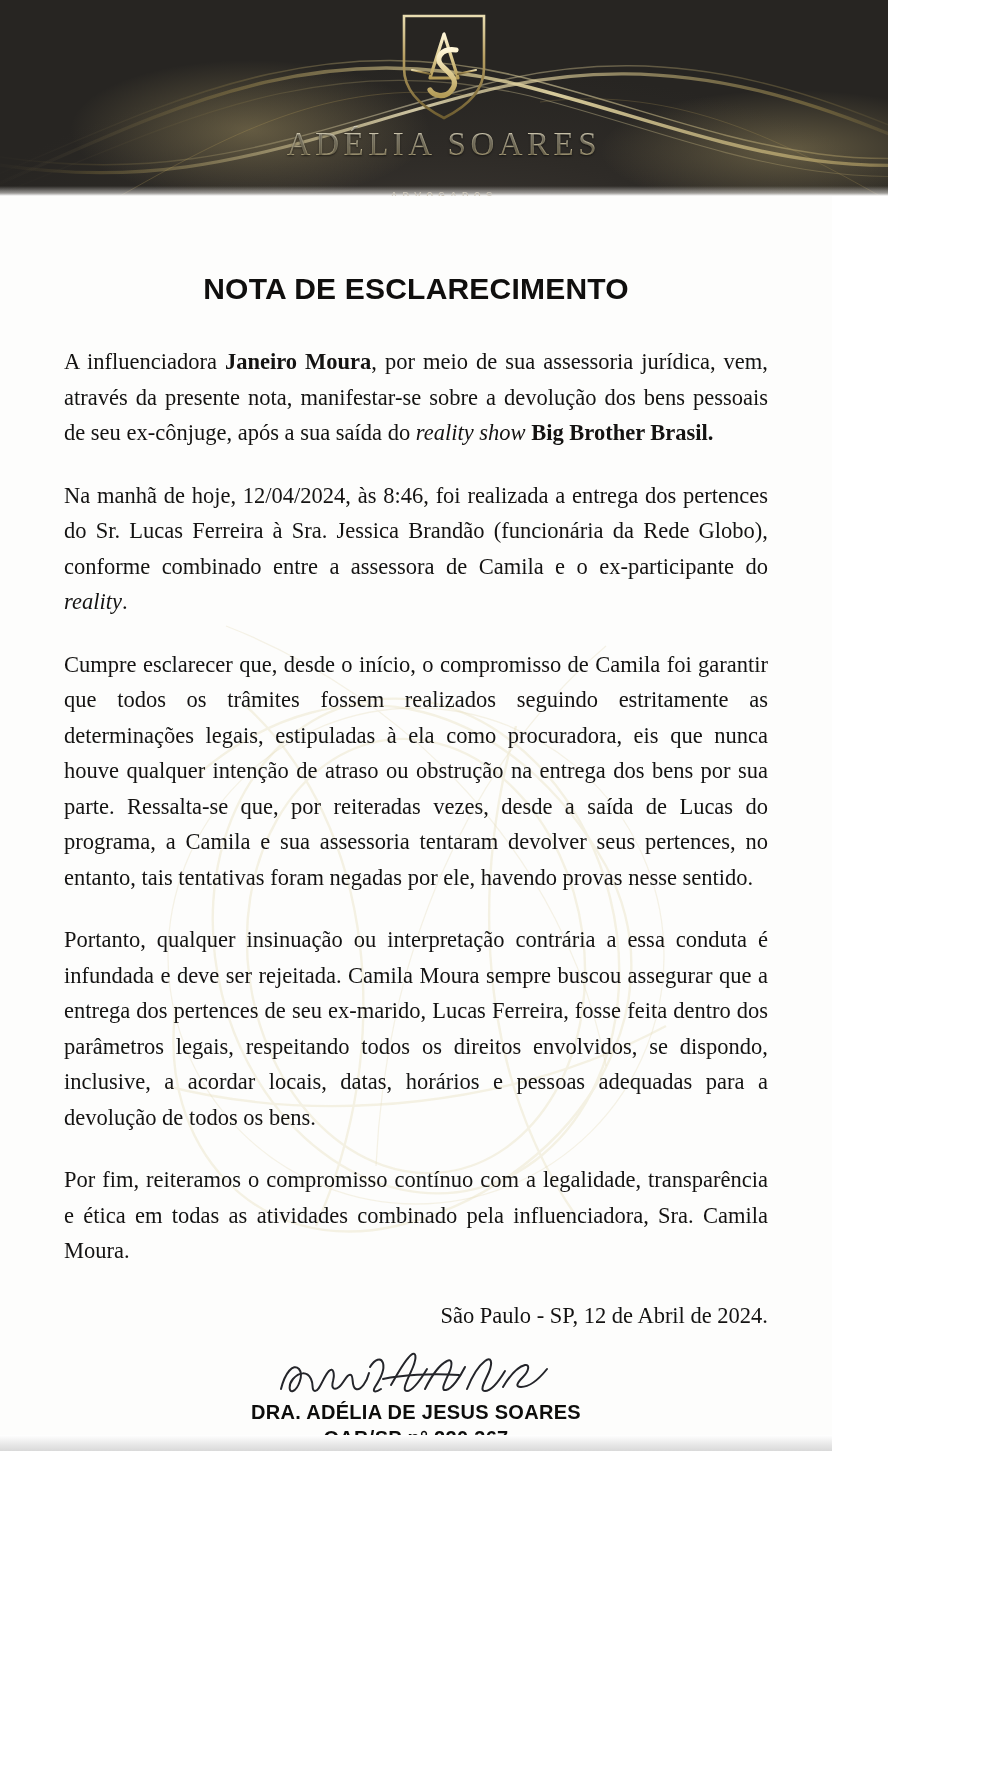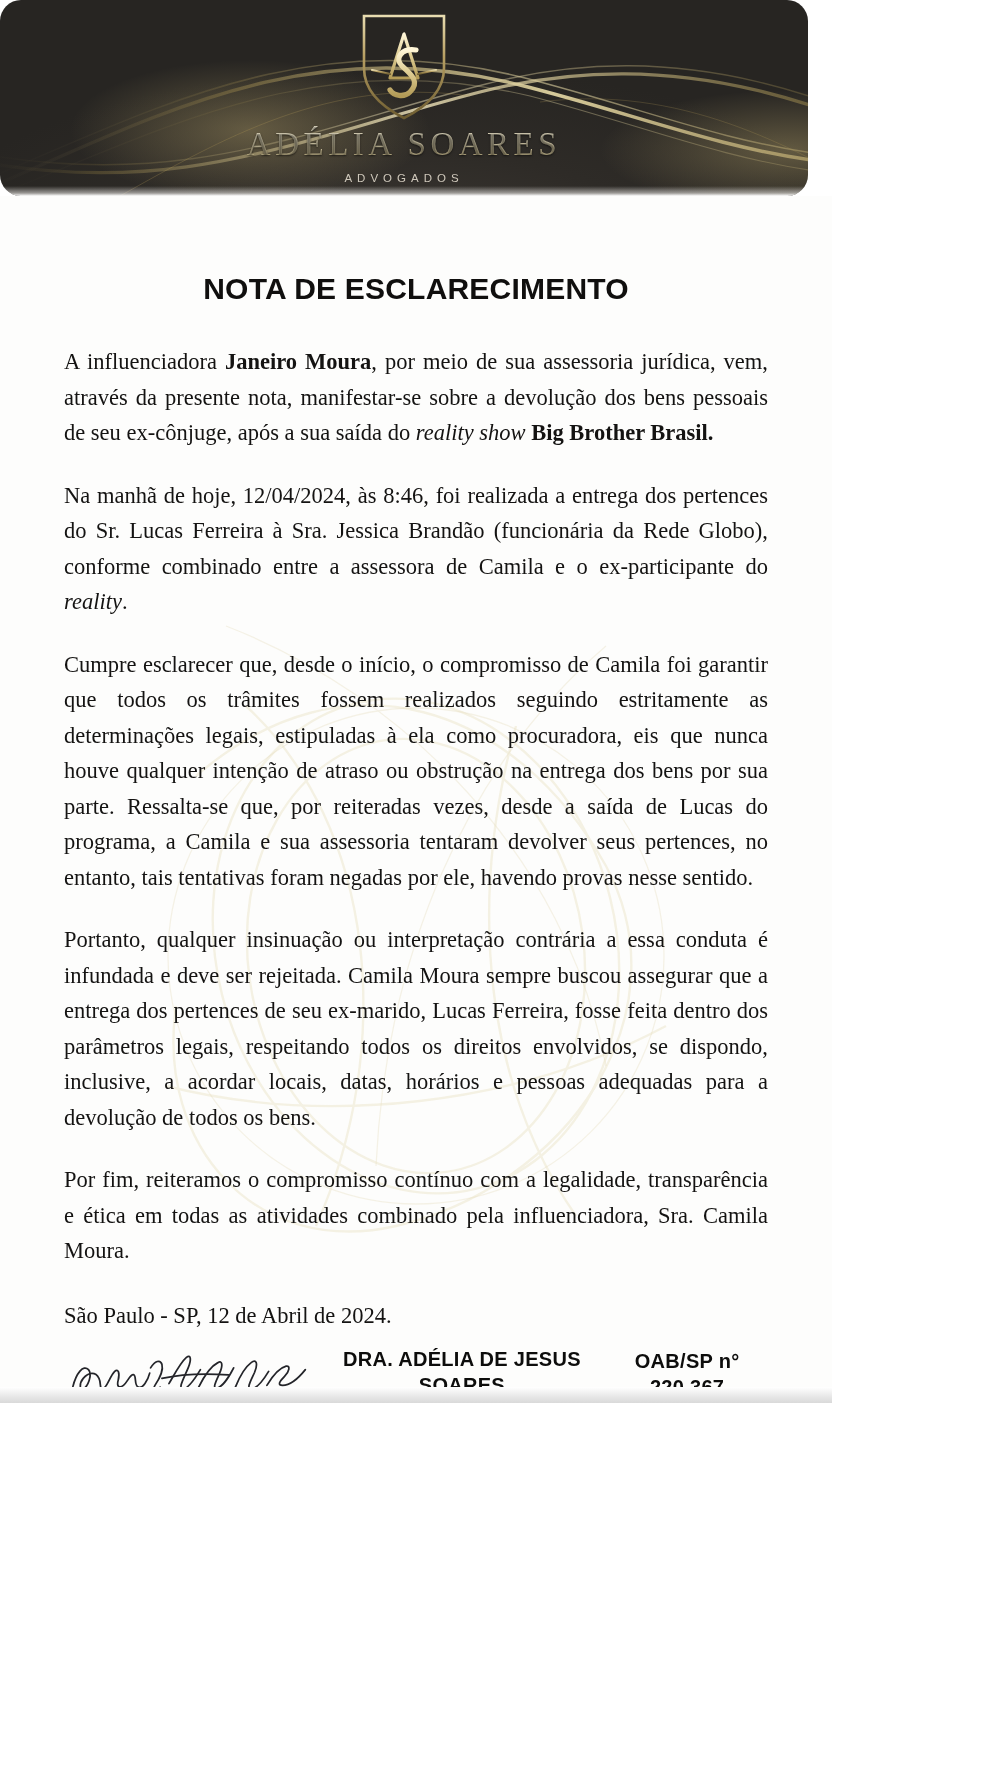--- a/index.html
+++ b/index.html
@@ -12,27 +12,26 @@
     width: 1000px;
     height: 1778px;
     font-family: "Liberation Serif", serif;
     overflow: hidden;
     position: relative;
   }
 
   
   .letterhead {
     position: relative;
-    width: 808px;
+    width: 888px;
     height: 196px;
     background:
       radial-gradient(ellipse 680px 240px at 50% 120%, #3a3631 0%, #2e2b27 35%, #272522 70%),
       linear-gradient(180deg, #302d29 0%, #2b2825 60%, #242220 100%);
     overflow: hidden;
-    border-radius: 21px;
   }
   .lh-swoosh {
     position: absolute;
     pointer-events: none;
   }
   .lh-fade-bottom {
     position: absolute;
     left: 0; right: 0; bottom: 0;
     height: 10px;
     background: linear-gradient(180deg, rgba(36,34,32,0) 0%, rgba(245,243,240,0.55) 70%, #ffffff 100%);
@@ -59,22 +58,22 @@
     letter-spacing: 4.5px;
     font-weight: 400;
     background: linear-gradient(180deg, #efe8d2 0%, #d9cfae 45%, #b8a877 100%);
     -webkit-background-clip: text;
     background-clip: text;
     color: transparent;
     text-shadow: 0 1px 2px rgba(0,0,0,0.55);
     white-space: nowrap;
   }
   .brand-sub {
-    margin-top: 9px;
-    font-family: Liberation Sans, sans-serif;
+    margin-top: 26px;
+    font-family: Liberation Mono, monospace;
     font-size: 11.5px;
     letter-spacing: 5px;
     color: #cfc8bb;
     font-weight: 400;
     white-space: nowrap;
     text-align: right;
   }
 
   
   .page {
@@ -116,30 +115,30 @@
     font-size: 22.5px;
     line-height: 35.5px;
     color: #141312;
     margin: 0 0 27px 0;
     hyphens: none;
   }
   p.para b { font-weight: bold; }
   p.para i { }
 
   .closing-city {
-    text-align: left;
+    text-align: right;
     font-size: 22.5px;
     color: #141312;
     margin: 34px 0 0 0;
   }
 
   .signature-block {
     margin-top: 16px;
     display: flex;
-    flex-direction: row;
+    flex-direction: column;
     align-items: center;
     justify-content: space-between;
   }
   .signature-img { display: block; }
   .sig-name, .sig-oab {
     font-family: "Liberation Sans", sans-serif;
     font-weight: bold;
     font-size: 20px;
     letter-spacing: 0.3px;
     color: #0d0d0c;

